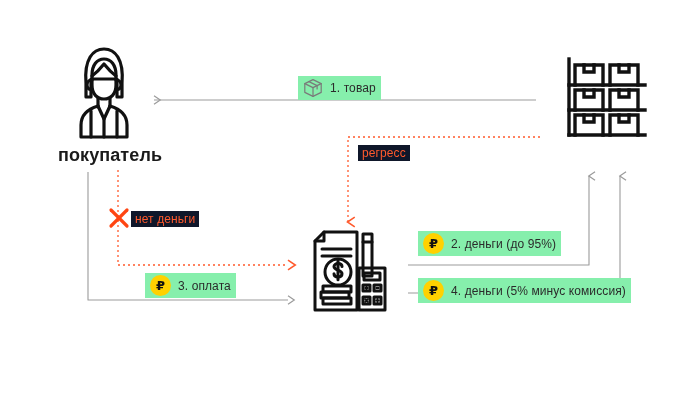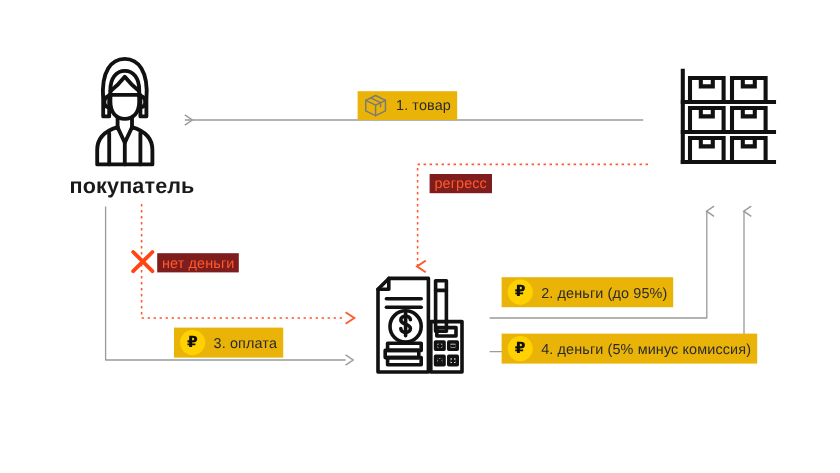--- a/index.html
+++ b/index.html
@@ -39,21 +39,21 @@
   #node-factor{left:295px;top:228px;width:110px;height:118px;}
   #node-factor .icon-box{left:16px;top:0;width:78px;height:86px;}
   #node-factor .node-label{top:92px;}
 
   
   .edge-label{
     position:absolute;
     display:flex;
     align-items:center;
     gap:7px;
-    background:#eab308;
+    background:#86efac;
     padding:2px 5px;
     font-size:12px;
     color:#2b2b2b;
     white-space:nowrap;
     letter-spacing:.1px;
   }
   .edge-label .txt{line-height:1;}
 
   .coin{
     width:21px;height:21px;border-radius:50%;
@@ -61,21 +61,21 @@
     display:flex;align-items:center;justify-content:center;
     font-size:13px;font-weight:bold;color:#111;
     line-height:1;flex:none;
     font-family:"DejaVu Sans",sans-serif;
   }
 
   .red-label{
     position:absolute;
     font-size:12px;
     color:#FF5A2D;
-    background:#7f1d1d;
+    background:#0f172a;
     padding:1px 4px;
     white-space:nowrap;
     letter-spacing:.1px;
   }
 
   .parcel{flex:none;width:20px;height:20px;}
   .xmark{position:absolute;}
   svg{display:block;overflow:visible;}
 </style>
 </head>

